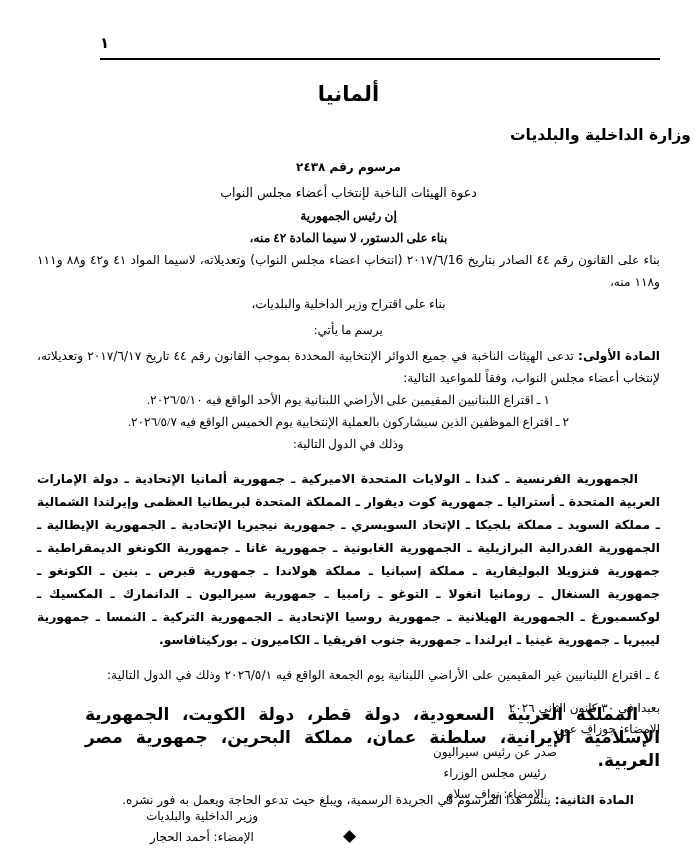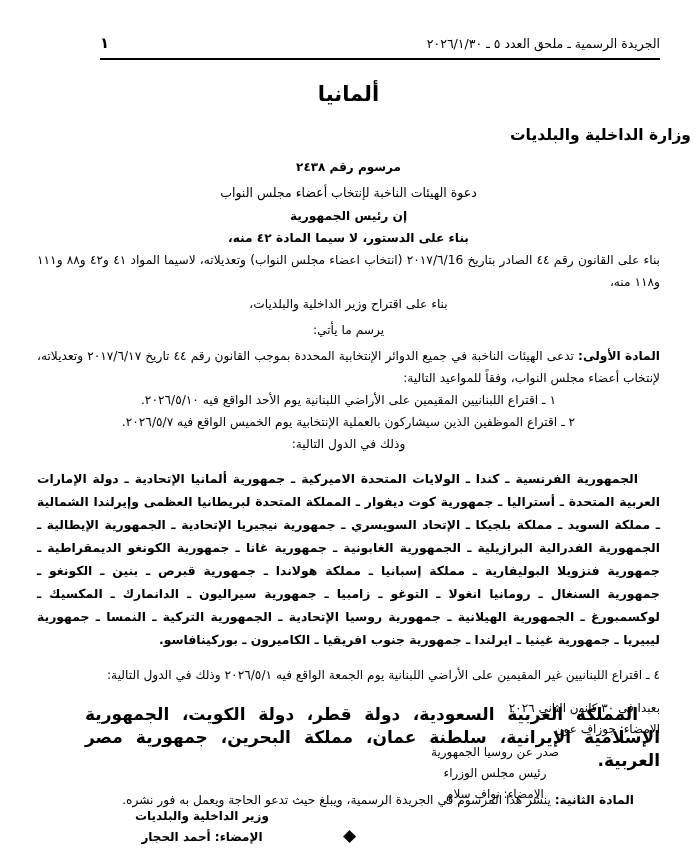--- a/index.html
+++ b/index.html
@@ -107,21 +107,21 @@
     top: 205px;
     right: 37px;
     left: 37px;
   }
   .ln {
     font-size: 12.2px;
     line-height: 22px;
     margin: 0;
   }
   .ln.bold { font-weight: bold; }
-  .ln.center { text-align: center; }
+  .ln.center { text-align: center; font-family: Liberation Serif, serif; }
   .ln.just {
     text-align: justify;
     text-align-last: right;
   }
   .indent { text-indent: 26px; }
   .sp-2 { margin-top: 4px; }
 
   .countries {
     font-weight: bold;
     font-size: 12.4px;
@@ -143,40 +143,39 @@
   .article-lead { font-weight: bold; }
 
   
   .sig-block {
     position: absolute;
     font-size: 12px;
     line-height: 21px;
   }
   .sig-a { top: 698px; right: 37px; left: 37px; text-align: right; }
   .sig-b { top: 742px; right: 37px; width: 330px; text-align: center; }
-  .sig-c { top: 806px; left: 37px; width: 330px; text-align: center; font-weight: bold; }
+  .sig-c { top: 806px; left: 37px; width: 330px; text-align: center; }
 
   .ornament {
     position: absolute;
     bottom: 10px;
     left: 0;
     right: 0;
     text-align: center;
     font-size: 17px;
     line-height: 17px;
     letter-spacing: -2px;
   }
 </style>
 </head>
 <body>
 
 <div class="page">
 
   <div class="header">
-    <div class="header-text">الجريدة الرسمية ـ ملحق العدد ٥ ـ ٢٠٢٦/١/٣٠</div>
     <div class="page-number">١</div>
   </div>
   <div class="header-rule"></div>
 
   <div class="doc-title">ألمانيا</div>
   <div class="ministry">وزارة الداخلية والبلديات</div>
   <div class="decree-number">مرسوم رقم ٢٤٣٨</div>
   <div class="decree-subject">دعوة الهيئات الناخبة لإنتخاب أعضاء مجلس النواب</div>
 
   <div class="body-block">
@@ -210,21 +209,21 @@
       <span class="article-lead">المادة الثانية:</span><span> ينشر هذا المرسوم في الجريدة الرسمية، ويبلغ حيث تدعو الحاجة ويعمل به فور نشره.</span>
     </p>
   </div>
 
   <div class="sig-block sig-a">
     <div>بعبدا في ٣٠ كانون الثاني ٢٠٢٦</div>
     <div>الإمضاء: جوزاف عون</div>
   </div>
 
   <div class="sig-block sig-b">
-    <div>صدر عن روسيا الجمهورية</div>
+    <div>صدر عن رئيس سيراليون</div>
     <div>رئيس مجلس الوزراء</div>
     <div>الإمضاء: نواف سلام</div>
   </div>
 
   <div class="sig-block sig-c">
     <div>وزير الداخلية والبلديات</div>
     <div>الإمضاء: أحمد الحجار</div>
   </div>
 
   <div class="ornament">◆</div>

